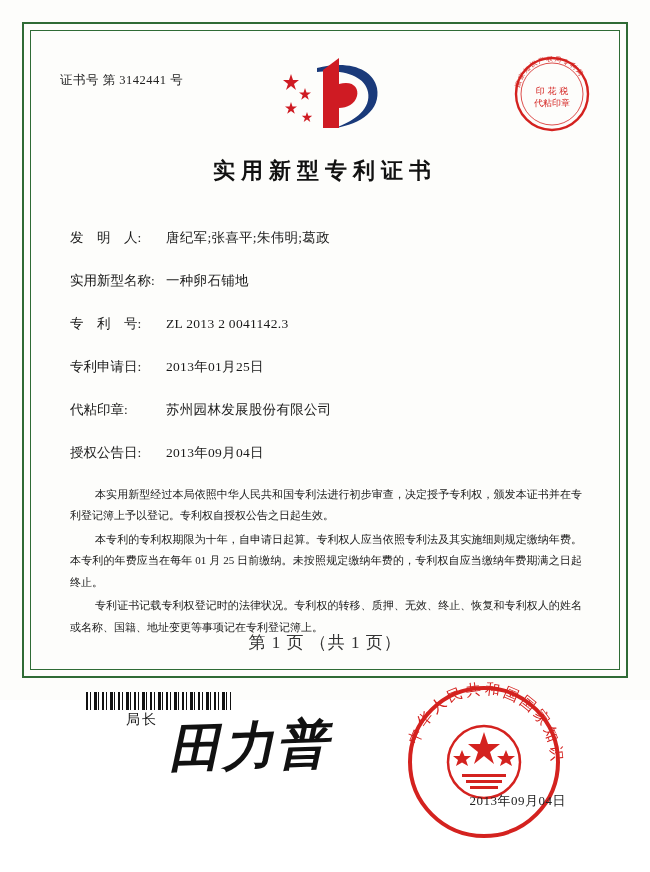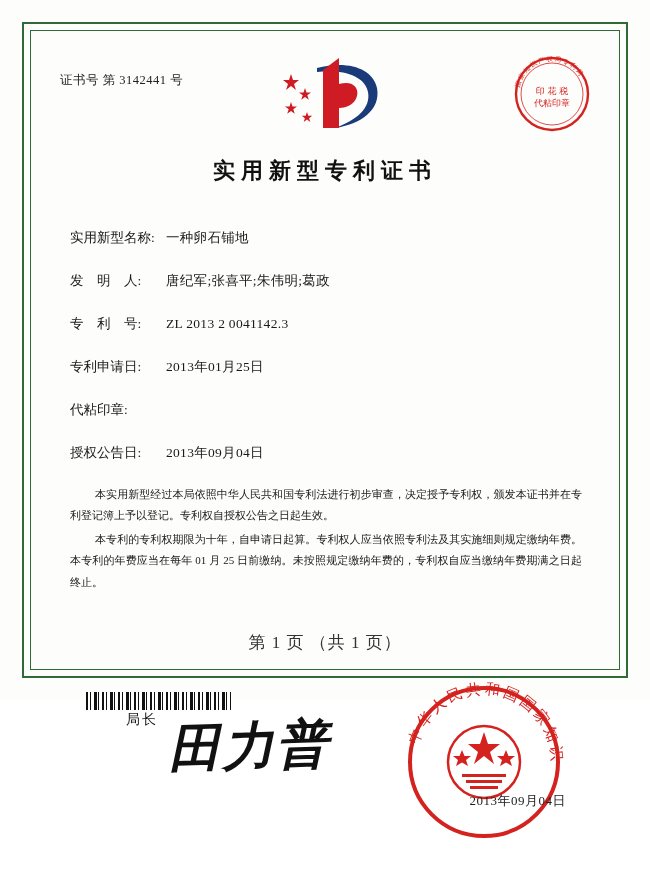--- a/index.html
+++ b/index.html
@@ -233,53 +233,55 @@
         <text x="42" y="42" text-anchor="middle" font-size="9" fill="#d4221f" class="seal-text">印 花 税</text>
         <text x="42" y="54" text-anchor="middle" font-size="9" fill="#d4221f" class="seal-text">代粘印章</text>
       </svg>
     </div>
 
     <div class="doc-title">实用新型专利证书</div>
 
     <div class="fields">
 
       <div class="field-row">
+        <div class="field-label">发　明　人:</div>
+        <div class="field-value">唐纪军;张喜平;朱伟明;葛政</div>
+      </div>
+
+      <div class="field-row">
         <div class="field-label">实用新型名称:</div>
         <div class="field-value">一种卵石铺地</div>
       </div>
 
       <div class="field-row">
-        <div class="field-label">发　明　人:</div>
-        <div class="field-value">唐纪军;张喜平;朱伟明;葛政</div>
-      </div>
-
-      <div class="field-row">
         <div class="field-label">专　利　号:</div>
         <div class="field-value">ZL 2013 2 0041142.3</div>
       </div>
 
       <div class="field-row">
         <div class="field-label">专利申请日:</div>
         <div class="field-value">2013年01月25日</div>
       </div>
 
       <div class="field-row">
         <div class="field-label">代粘印章:</div>
+        <div class="field-value">苏州园林发展股份有限公司</div>
       </div>
 
       <div class="field-row">
         <div class="field-label">授权公告日:</div>
         <div class="field-value">2013年09月04日</div>
       </div>
 
     </div>
 
     <div class="paragraphs">
       <p>本实用新型经过本局依照中华人民共和国专利法进行初步审查，决定授予专利权，颁发本证书并在专利登记簿上予以登记。专利权自授权公告之日起生效。</p>
       <p>本专利的专利权期限为十年，自申请日起算。专利权人应当依照专利法及其实施细则规定缴纳年费。本专利的年费应当在每年 01 月 25 日前缴纳。未按照规定缴纳年费的，专利权自应当缴纳年费期满之日起终止。</p>
+      <p>专利证书记载专利权登记时的法律状况。专利权的转移、质押、无效、终止、恢复和专利权人的姓名或名称、国籍、地址变更等事项记在专利登记簿上。</p>
     </div>
 
     <div class="barcode"></div>
 
     <div class="director">局长</div>
     <div class="signature">田力普</div>
 
     <div class="seal-main">
       <svg viewBox="0 0 176 176" width="176" height="176" xmlns="http://www.w3.org/2000/svg">
         <defs>

